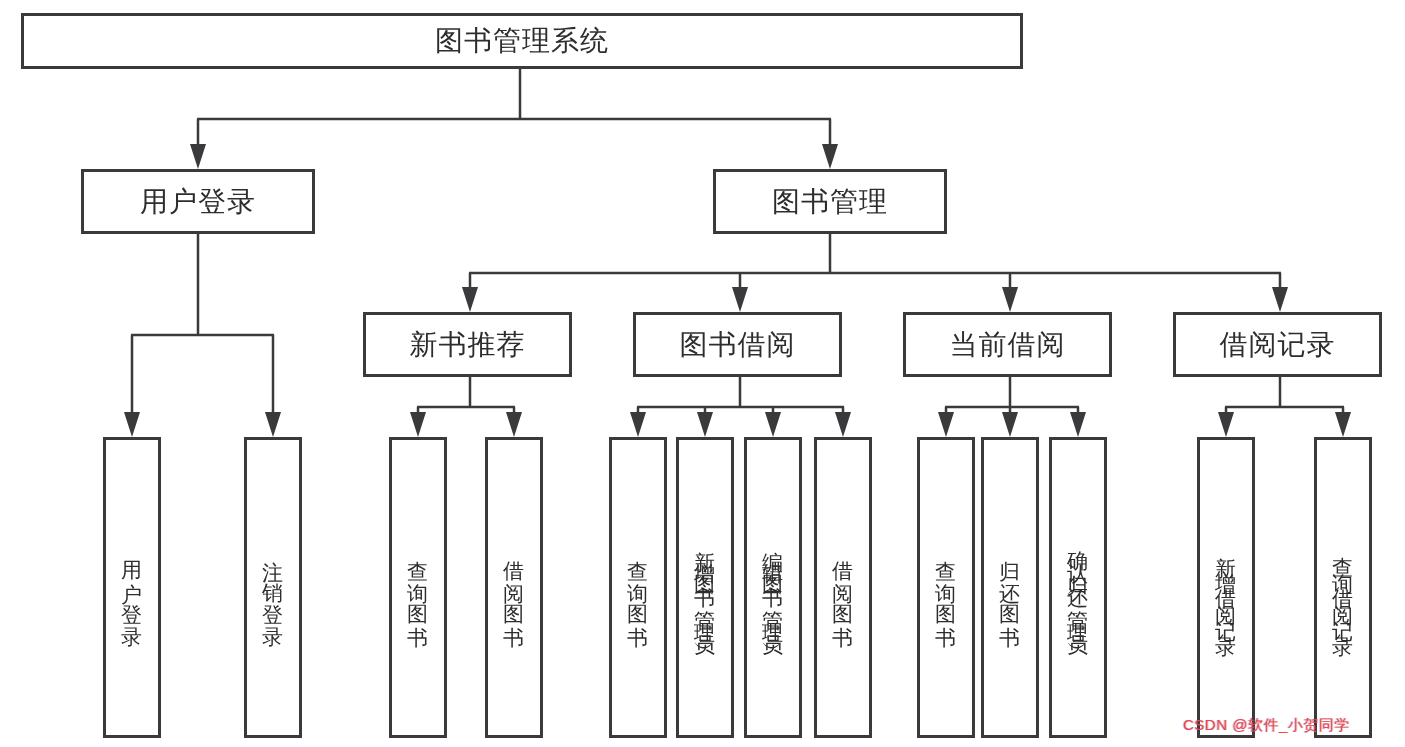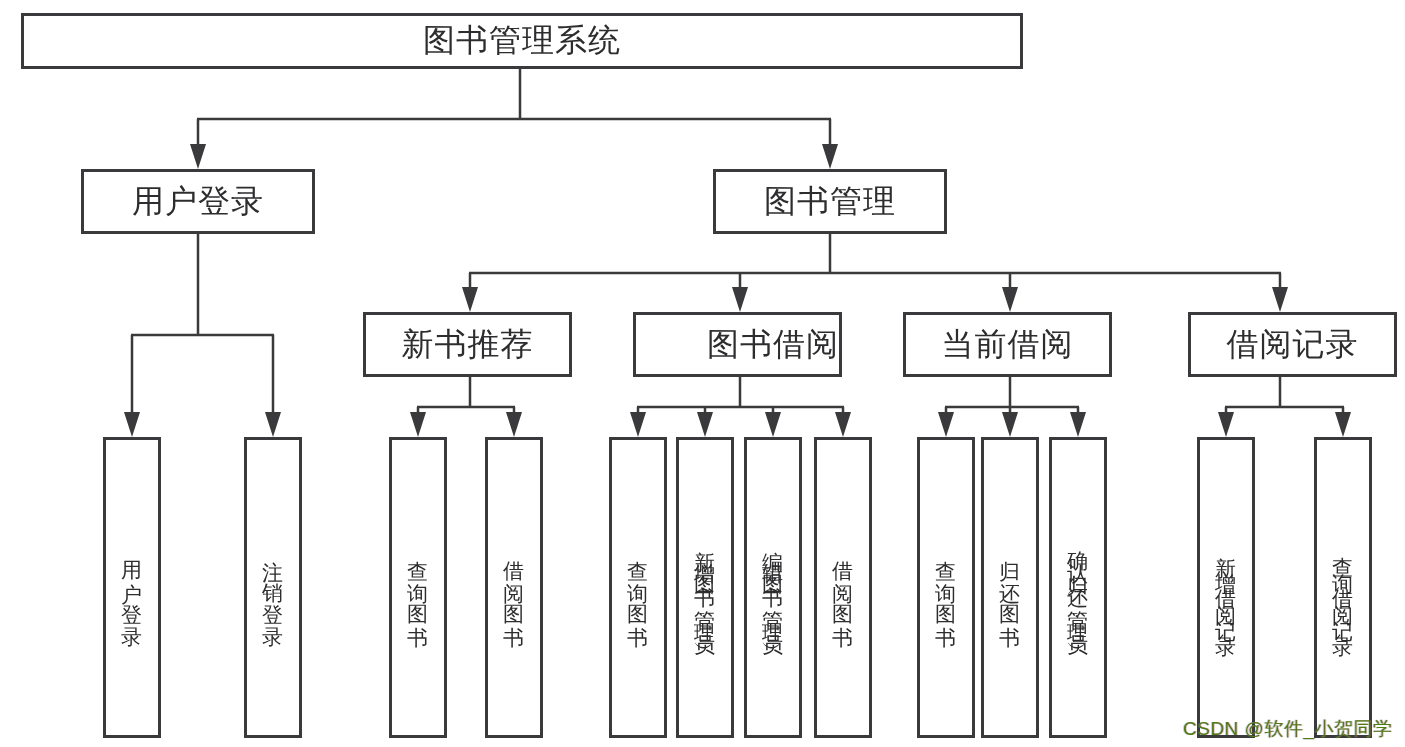--- a/index.html
+++ b/index.html
@@ -15,41 +15,41 @@
     position:absolute;
     box-sizing:border-box;
     border:3px solid #3a3a3c;
     background:#ffffff;
     display:flex;
     align-items:center;
     justify-content:center;
     color:#2d2d2f;
     z-index:2;
   }
-  .hlabel{font-size:32px;letter-spacing:1px;white-space:nowrap;}
+  .hlabel{font-size:28px;letter-spacing:1px;white-space:nowrap;}
   .root{left:21px;top:13px;width:1002px;height:56px;}
   .lvl2{top:169px;width:234px;height:65px;}
   .lvl3{top:312px;width:209px;height:65px;}
   .leaf{top:437px;width:58px;height:301px;}
   .vtext{
     writing-mode:vertical-rl;
     text-orientation:mixed;
     font-size:21px;
     line-height:1;
     white-space:nowrap;
   }
   .ls4{letter-spacing:22px;}
   .ls6{letter-spacing:16px;}
   .ls9{letter-spacing:12px;}
   .watermark{
     position:absolute;
     left:1183px;top:716px;
     z-index:3;
-    font-size:19px;
-    color:#4d7c0f;
+    font-size:15px;
+    color:#ef4444;
     letter-spacing:0.5px;
     white-space:nowrap;
     text-shadow:1px 0 rgba(220,80,80,0.35), -1px 0 rgba(90,110,230,0.35);
   }
 </style>
 </head>
 <body>
 
 <div class="canvas">
 
@@ -117,27 +117,27 @@
   <div class="box lvl2" style="left:81px;">
     <span class="hlabel">用户登录</span>
   </div>
   <div class="box lvl2" style="left:713px;justify-content:center;">
     <span class="hlabel">图书管理</span>
   </div>
 
   <div class="box lvl3" style="left:363px;">
     <span class="hlabel">新书推荐</span>
   </div>
-  <div class="box lvl3" style="left:633px;justify-content:flex-end;">
+  <div class="box lvl3" style="left:633px;">
     <span class="hlabel">图书借阅</span>
   </div>
   <div class="box lvl3" style="left:903px;">
     <span class="hlabel">当前借阅</span>
   </div>
-  <div class="box lvl3" style="left:1173px;margin-left:15px;">
+  <div class="box lvl3" style="left:1173px;">
     <span class="hlabel">借阅记录</span>
   </div>
 
   <div class="box leaf" style="left:103px;">
     <span class="vtext ls4">用户登录</span>
   </div>
   <div class="box leaf" style="left:244px;">
     <span class="vtext ls4">注销登录</span>
   </div>
 

